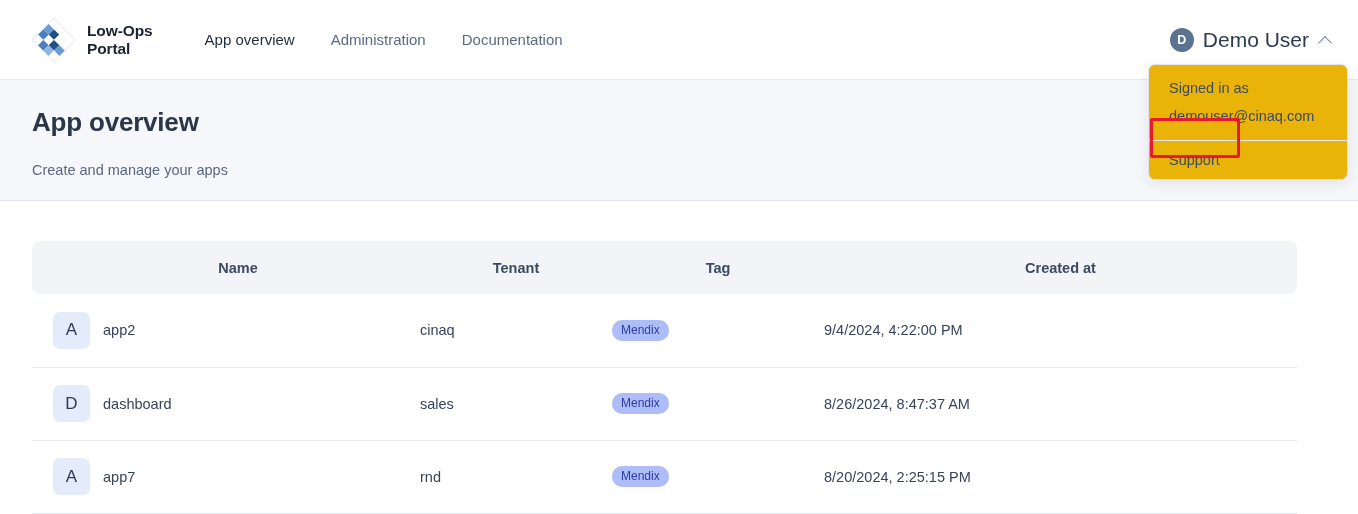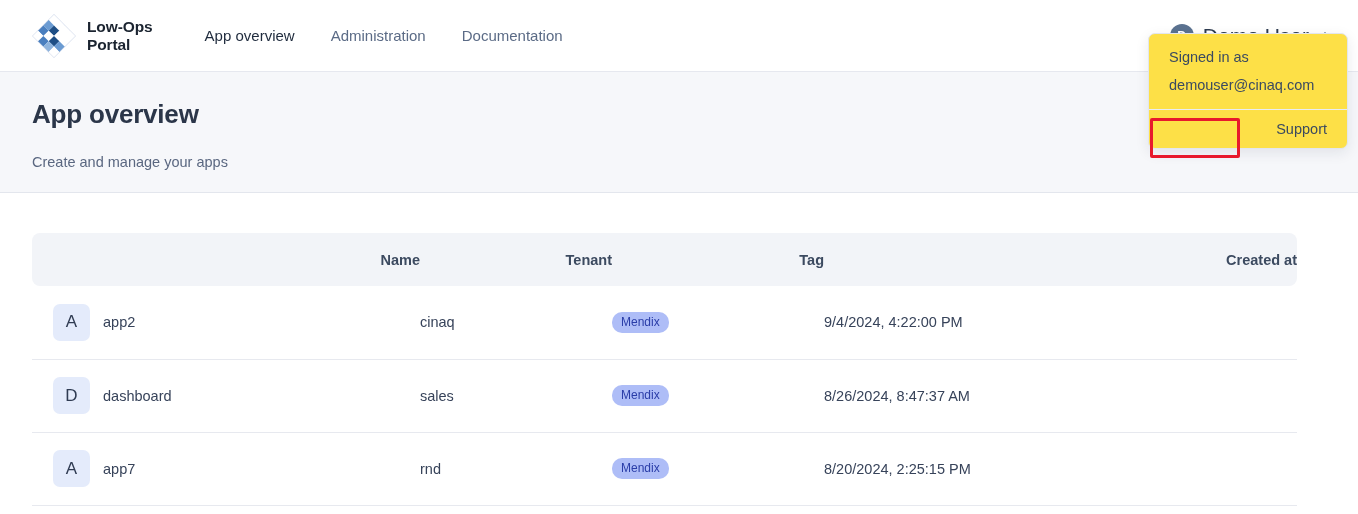--- a/index.html
+++ b/index.html
@@ -8,21 +8,21 @@
     height: 514px;
     overflow: hidden;
     background: #ffffff;
     font-family: "Liberation Sans", sans-serif;
     color: #2d3748;
   }
 
   
   .topbar {
     position: relative;
-    height: 72px;
+    height: 80px;
     background: #ffffff;
     border-bottom: 1px solid #e6e8ef;
     display: flex;
     align-items: center;
     padding: 0 20px 0 32px;
   }
   .brand {
     display: flex;
     align-items: center;
     gap: 11px;
@@ -94,43 +94,42 @@
     width: 9px; height: 9px;
     border-left: 1.6px solid #7b8aa0;
     border-top: 1.6px solid #7b8aa0;
     transform: rotate(45deg);
   }
 
   
   .dropdown {
     position: absolute;
     left: 1148px;
-    top: 33px;
+    top: 64px;
     width: 200px;
-    background: #fde047;
+    background: #eab308;
     border: 1px solid #e3e6ed;
     border-radius: 7px;
     box-shadow: 0 4px 14px rgba(20,30,50,0.09);
     z-index: 50;
     padding: 0;
   }
   .dd-signedin {
     padding: 13px 20px 13px 20px;
     font-size: 14.5px;
     line-height: 1.45;
     color: #3b4a60;
     border-bottom: 1px solid #e9ecf2;
   }
   .dd-email { display: block; margin-top: 7px; }
   .dd-item {
     padding: 11px 20px;
     font-size: 14.5px;
     color: #3b4a60;
     cursor: pointer;
-    text-align: right;
   }
   .dd-item-support { position: relative; }
 
   .highlight-box {
     position: absolute;
     left: 1150px;
     top: 118px;
     width: 90px;
     height: 40px;
     border: 3px solid #e8192c;
@@ -166,21 +165,21 @@
   .table {
     width: 1265px;
     border-collapse: collapse;
     table-layout: fixed;
   }
   .table thead th {
     background: #f2f4f8;
     font-size: 14.5px;
     font-weight: bold;
     color: #3c4a60;
-    text-align: right;
+    text-align: center;
     padding: 18px 0 18px 0;
     height: 53px;
   }
   .table thead th:first-child { border-radius: 8px 0 0 8px; padding-left: 24px; }
   .table thead th:last-child  { border-radius: 0 8px 8px 0; }
 
   .col-name   { width: 388px; }
   .col-tenant { width: 192px; }
   .col-tag    { width: 212px; }
   .col-date   { width: 473px; }

